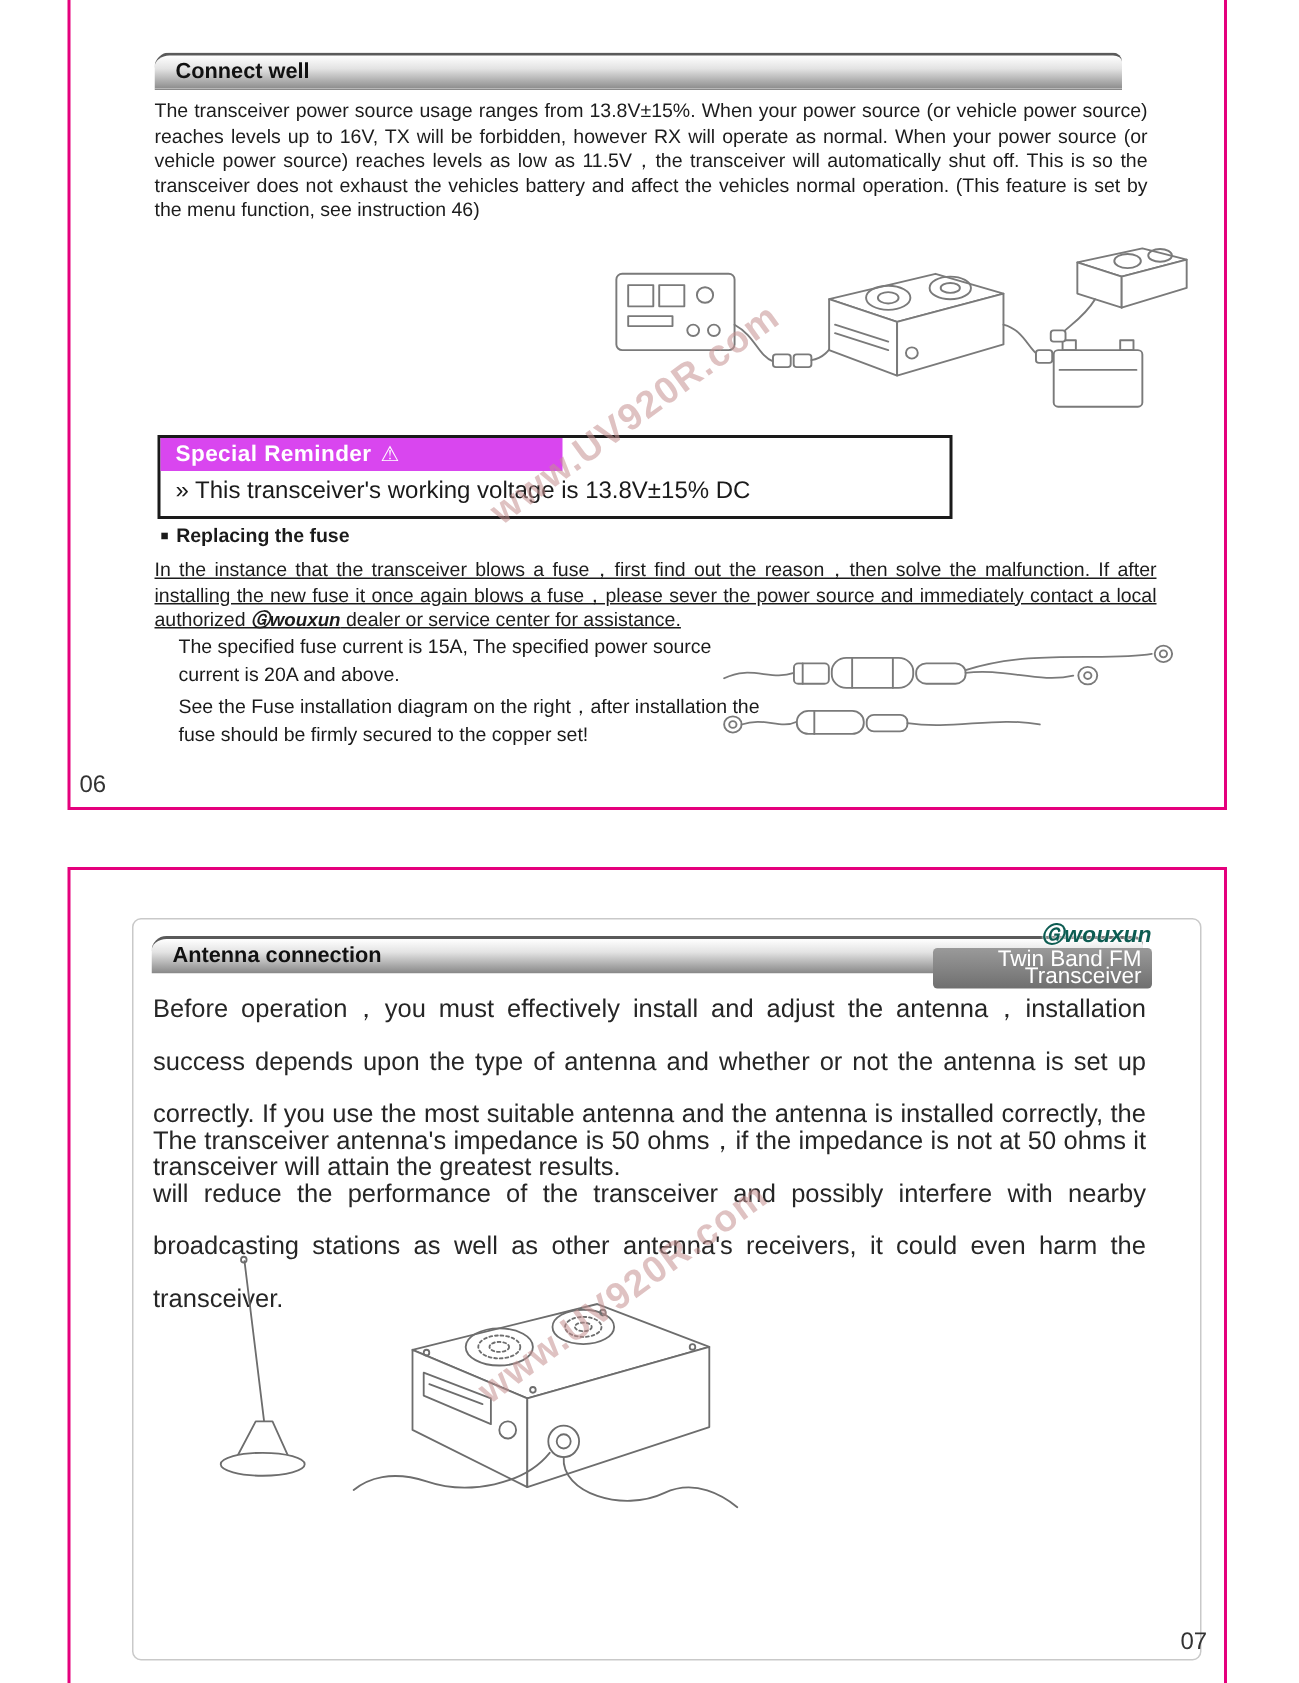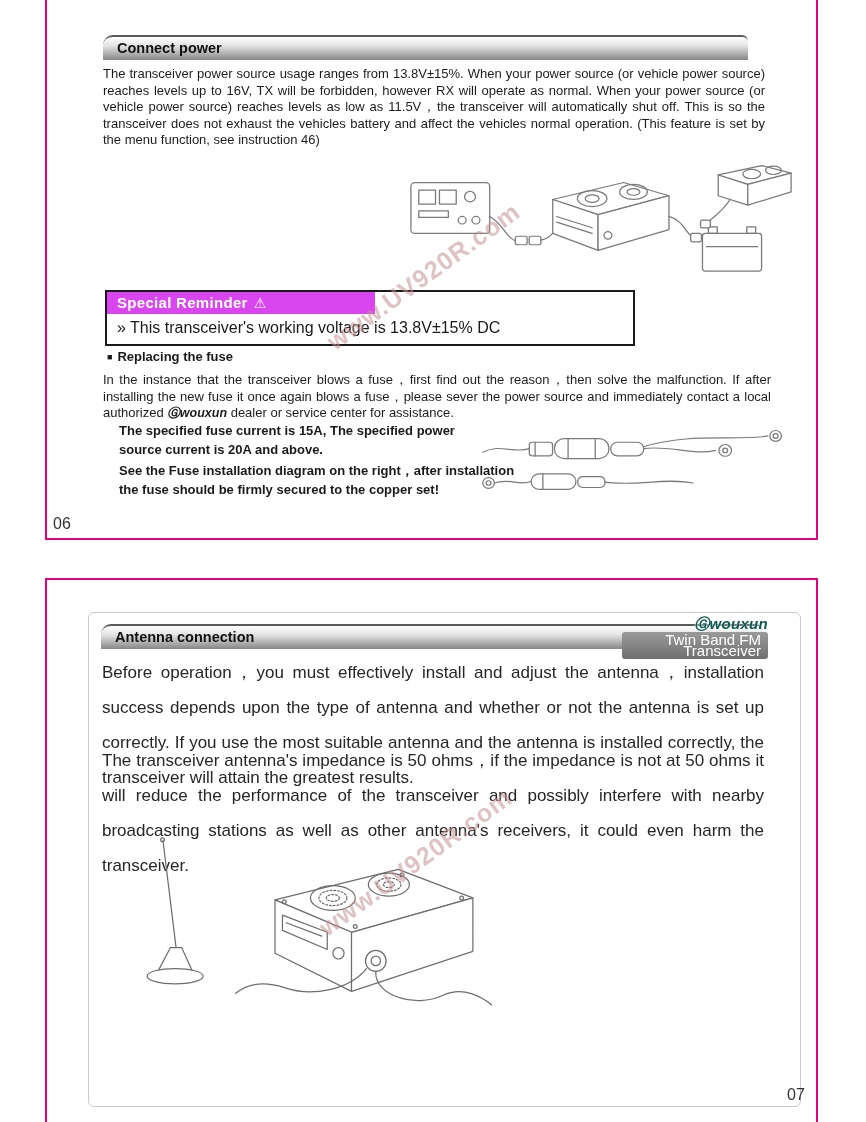--- a/index.html
+++ b/index.html
@@ -35,21 +35,21 @@
     width:248px;padding:2px 10px 3px;letter-spacing:.3px;
   }
   .sr-title .warn{font-weight:normal;font-size:14px;margin-left:6px;}
   .sr-line{font-size:16px;padding:5px 10px 7px;}
 
   .fuse-heading{font-size:13px;font-weight:bold;}
   .fuse-heading .bullet{font-size:9px;vertical-align:1px;margin-right:5px;}
 
   .brand-inline{font-style:italic;font-weight:bold;font-size:12.5px;}
 
-  .note-text{font-size:13px;line-height:1.45;font-weight:bold;}
+  .note-text{font-size:13px;line-height:1.45;}
 
   .page-number{font-size:16px;color:#333;}
 
   
   .inner-box{border:1px solid #c9c9c9;border-radius:6px;}
   .para-wide{font-size:17px;line-height:2.05;color:#262626;text-align:justify;}
 
   .logo-wrap{text-align:right;}
   .brand-logo{
     font-style:italic;font-weight:bold;font-size:15px;color:#0d5c52;
@@ -69,21 +69,21 @@
   }
 
   svg{display:block;}
 </style>
 </head>
 <body>
 
 <div id="frame1" class="page-frame">
 
   <div class="abs section-header" style="left:56px;top:47px;width:645px;">
-    <span>Connect power</span>
+    <span>Connect well</span>
   </div>
 
   <div class="abs body-text" style="left:56px;top:78px;width:662px;">The transceiver power source usage ranges from 13.8V±15%. When your power source (or vehicle power source) reaches levels up to 16V, TX will be forbidden, however RX will operate as normal. When your power source (or vehicle power source) reaches levels as low as 11.5V，the transceiver will automatically shut off. This is so the transceiver does not exhaust the vehicles battery and affect the vehicles normal operation. (This feature is set by the menu function, see instruction 46)</div>
 
   <svg class="abs" style="left:358px;top:170px;" width="394" height="132" viewBox="0 0 400 140" preserveAspectRatio="none">
     <g stroke="#7a7a7a" fill="none" stroke-width="1.3" stroke-linejoin="round" stroke-linecap="round">
       <rect x="6" y="26" width="80" height="54" rx="4" fill="#fff"></rect>
       <rect x="14" y="34" width="17" height="15"></rect>
       <rect x="35" y="34" width="17" height="15"></rect>
       <circle cx="66" cy="41" r="5.5"></circle>
@@ -124,21 +124,21 @@
     <div class="sr-title">
       <span>Special Reminder</span><span class="warn">⚠</span>
     </div>
     <div class="sr-line">» This transceiver's working voltage is 13.8V±15% DC</div>
   </div>
 
   <div class="abs fuse-heading" style="left:60px;top:361px;text-align:center;">
     <span class="bullet">■</span><span>Replacing the fuse</span>
   </div>
 
-  <div class="abs body-text" style="left:56px;top:384px;width:668px;">
+  <div class="abs body-text" style="left:56px;top:384px;width:668px;text-decoration:underline;">
     <span>In the instance that the transceiver blows a fuse，first find out the reason，then solve the malfunction. If after installing the new fuse it once again blows a fuse，please sever the power source and immediately contact a local authorized </span><span class="brand-inline">Ⓖwouxun</span><span> dealer or service center for assistance.</span>
   </div>
 
   <div class="abs note-text" style="left:72px;top:434px;width:358px;">The specified fuse current is 15A, The specified power source current is 20A and above.</div>
 
   <div class="abs note-text" style="left:72px;top:474px;width:400px;">See the Fuse installation diagram on the right，after installation the fuse should be firmly secured to the copper set!</div>
 
   <svg class="abs" style="left:428px;top:428px;" width="320" height="86" viewBox="0 0 330 95" preserveAspectRatio="none">
     <g stroke="#7a7a7a" fill="none" stroke-width="1.3" stroke-linecap="round" stroke-linejoin="round">
       <path d="M8 40 C26 30, 40 42, 56 36"></path>

